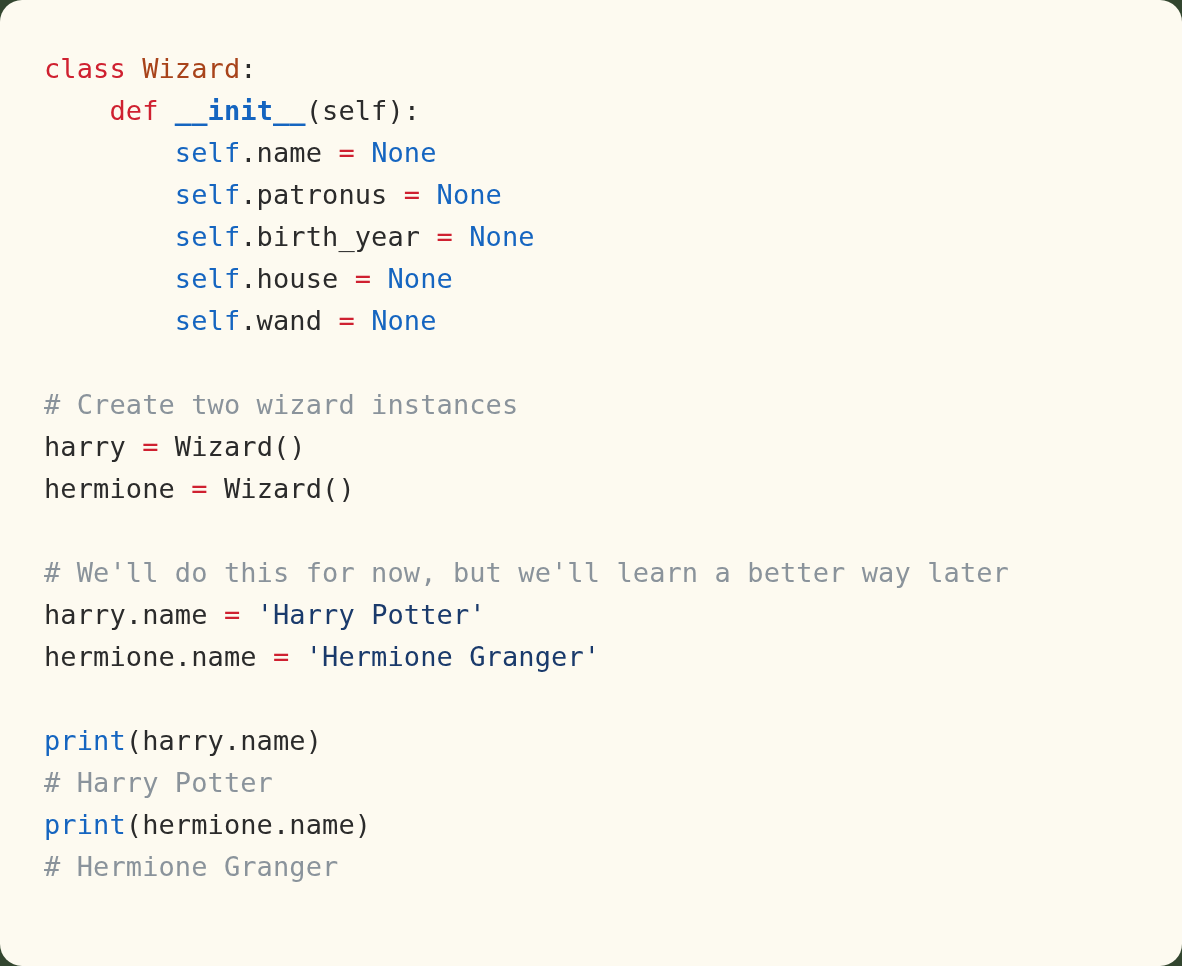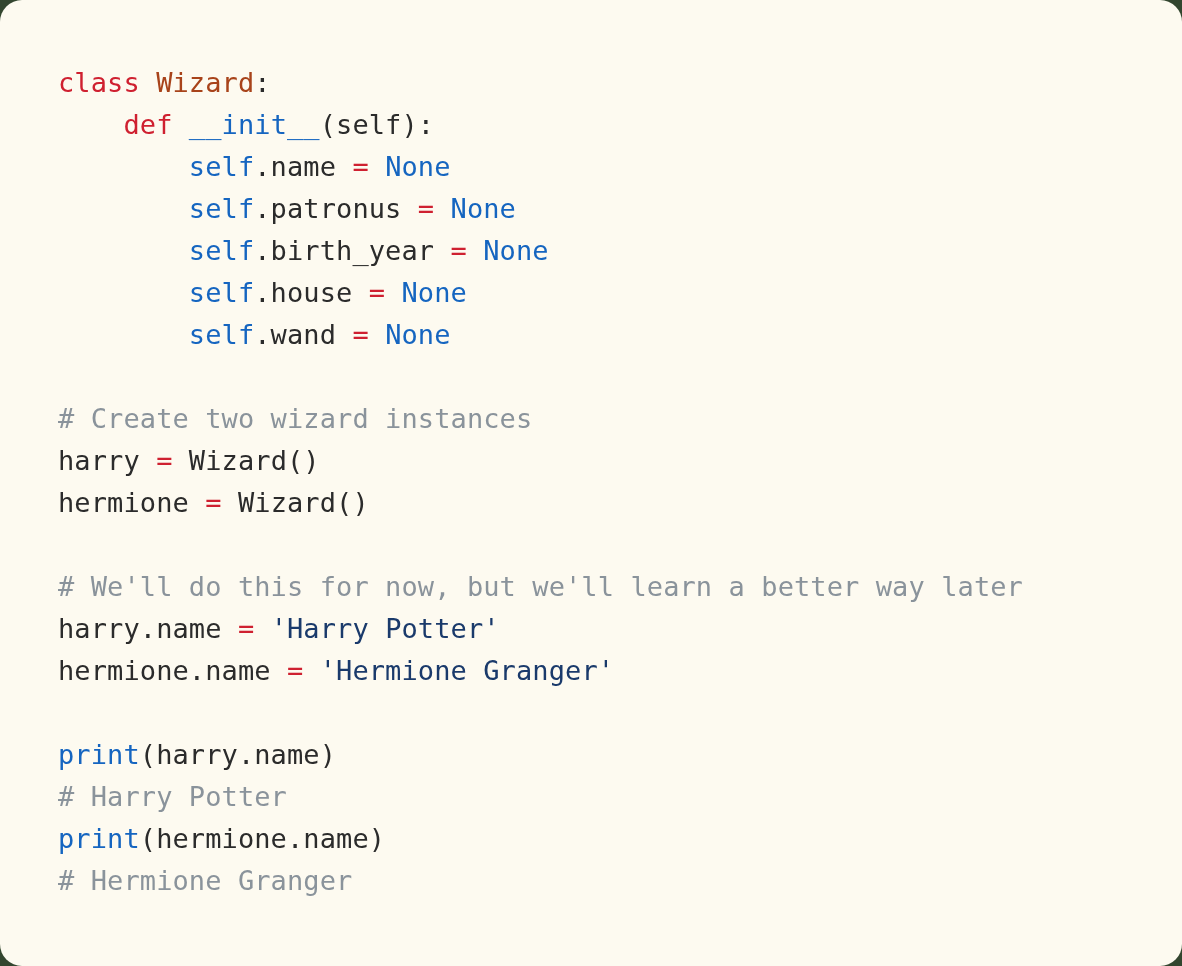--- a/index.html
+++ b/index.html
@@ -19,21 +19,21 @@
     left: 0;
     top: 0;
     width: 1182px;
     height: 966px;
     box-sizing: border-box;
     background: #fdfaf0;
     border-radius: 22px;
     padding: 44px 40px 40px 40px;
   }
   .code-block {
-    margin: 18px;
+    margin: 4px;
     font-family: "DejaVu Sans Mono", "Liberation Mono", monospace;
     font-size: 27px;
     line-height: 42px;
     letter-spacing: 0.1px;
     white-space: pre;
     color: #2b2b2b;
   }
   .code-line {
     white-space: pre;
     min-height: 42px;
@@ -41,21 +41,21 @@
   .code-line.blank {
     min-height: 42px;
   }
   
   .tok-keyword  { color: #cf2030; }
   .tok-operator { color: #cf2030; }
   .tok-classdef { color: #a8431a; }
   .tok-builtin  { color: #1565c0; }
   .tok-self     { color: #1565c0; }
   .tok-const    { color: #1565c0; }
-  .tok-funcname { color: #1565c0; }
+  .tok-funcname { color: #1565c0; font-weight: bold; }
   .tok-string   { color: #1a3a6b; }
   .tok-plain    { color: #2b2b2b; }
   .tok-comment  { color: #8a939b; }
 </style>
 </head>
 <body style="background: rgb(51, 70, 47);">
 
 <div id="code-card" style="background: rgb(253, 250, 240); border-radius: 22px;">
   <pre class="code-block"><div class="code-line"><span class="tok-keyword" style="color: rgb(207, 32, 48);">class</span><span class="tok-plain" style="color: rgb(43, 43, 43);"> </span><span class="tok-classdef" style="color: rgb(168, 67, 26);">Wizard</span><span class="tok-plain" style="color: rgb(43, 43, 43);">:</span></div><div class="code-line"><span class="tok-plain" style="color: rgb(43, 43, 43);">    </span><span class="tok-keyword" style="color: rgb(207, 32, 48);">def</span><span class="tok-plain" style="color: rgb(43, 43, 43);"> </span><span class="tok-funcname" style="color: rgb(21, 101, 192);">__init__</span><span class="tok-plain" style="color: rgb(43, 43, 43);">(self):</span></div><div class="code-line"><span class="tok-plain" style="color: rgb(43, 43, 43);">        </span><span class="tok-self" style="color: rgb(21, 101, 192);">self</span><span class="tok-plain" style="color: rgb(43, 43, 43);">.name </span><span class="tok-operator" style="color: rgb(207, 32, 48);">=</span><span class="tok-plain" style="color: rgb(43, 43, 43);"> </span><span class="tok-const" style="color: rgb(21, 101, 192);">None</span></div><div class="code-line"><span class="tok-plain" style="color: rgb(43, 43, 43);">        </span><span class="tok-self" style="color: rgb(21, 101, 192);">self</span><span class="tok-plain" style="color: rgb(43, 43, 43);">.patronus </span><span class="tok-operator" style="color: rgb(207, 32, 48);">=</span><span class="tok-plain" style="color: rgb(43, 43, 43);"> </span><span class="tok-const" style="color: rgb(21, 101, 192);">None</span></div><div class="code-line"><span class="tok-plain" style="color: rgb(43, 43, 43);">        </span><span class="tok-self" style="color: rgb(21, 101, 192);">self</span><span class="tok-plain" style="color: rgb(43, 43, 43);">.birth_year </span><span class="tok-operator" style="color: rgb(207, 32, 48);">=</span><span class="tok-plain" style="color: rgb(43, 43, 43);"> </span><span class="tok-const" style="color: rgb(21, 101, 192);">None</span></div><div class="code-line"><span class="tok-plain" style="color: rgb(43, 43, 43);">        </span><span class="tok-self" style="color: rgb(21, 101, 192);">self</span><span class="tok-plain" style="color: rgb(43, 43, 43);">.house </span><span class="tok-operator" style="color: rgb(207, 32, 48);">=</span><span class="tok-plain" style="color: rgb(43, 43, 43);"> </span><span class="tok-const" style="color: rgb(21, 101, 192);">None</span></div><div class="code-line"><span class="tok-plain" style="color: rgb(43, 43, 43);">        </span><span class="tok-self" style="color: rgb(21, 101, 192);">self</span><span class="tok-plain" style="color: rgb(43, 43, 43);">.wand </span><span class="tok-operator" style="color: rgb(207, 32, 48);">=</span><span class="tok-plain" style="color: rgb(43, 43, 43);"> </span><span class="tok-const" style="color: rgb(21, 101, 192);">None</span></div><div class="code-line blank">&nbsp;</div><div class="code-line"><span class="tok-comment" style="color: rgb(138, 147, 155);"># Create two wizard instances</span></div><div class="code-line"><span class="tok-plain" style="color: rgb(43, 43, 43);">harry </span><span class="tok-operator" style="color: rgb(207, 32, 48);">=</span><span class="tok-plain" style="color: rgb(43, 43, 43);"> Wizard()</span></div><div class="code-line"><span class="tok-plain" style="color: rgb(43, 43, 43);">hermione </span><span class="tok-operator" style="color: rgb(207, 32, 48);">=</span><span class="tok-plain" style="color: rgb(43, 43, 43);"> Wizard()</span></div><div class="code-line blank">&nbsp;</div><div class="code-line"><span class="tok-comment" style="color: rgb(138, 147, 155);"># We'll do this for now, but we'll learn a better way later</span></div><div class="code-line"><span class="tok-plain" style="color: rgb(43, 43, 43);">harry.name </span><span class="tok-operator" style="color: rgb(207, 32, 48);">=</span><span class="tok-plain" style="color: rgb(43, 43, 43);"> </span><span class="tok-string" style="color: rgb(26, 58, 107);">'Harry Potter'</span></div><div class="code-line"><span class="tok-plain" style="color: rgb(43, 43, 43);">hermione.name </span><span class="tok-operator" style="color: rgb(207, 32, 48);">=</span><span class="tok-plain" style="color: rgb(43, 43, 43);"> </span><span class="tok-string" style="color: rgb(26, 58, 107);">'Hermione Granger'</span></div><div class="code-line blank">&nbsp;</div><div class="code-line"><span class="tok-builtin" style="color: rgb(21, 101, 192);">print</span><span class="tok-plain" style="color: rgb(43, 43, 43);">(harry.name)</span></div><div class="code-line"><span class="tok-comment" style="color: rgb(138, 147, 155);"># Harry Potter</span></div><div class="code-line"><span class="tok-builtin" style="color: rgb(21, 101, 192);">print</span><span class="tok-plain" style="color: rgb(43, 43, 43);">(hermione.name)</span></div><div class="code-line"><span class="tok-comment" style="color: rgb(138, 147, 155);"># Hermione Granger</span></div></pre>
 </div>

